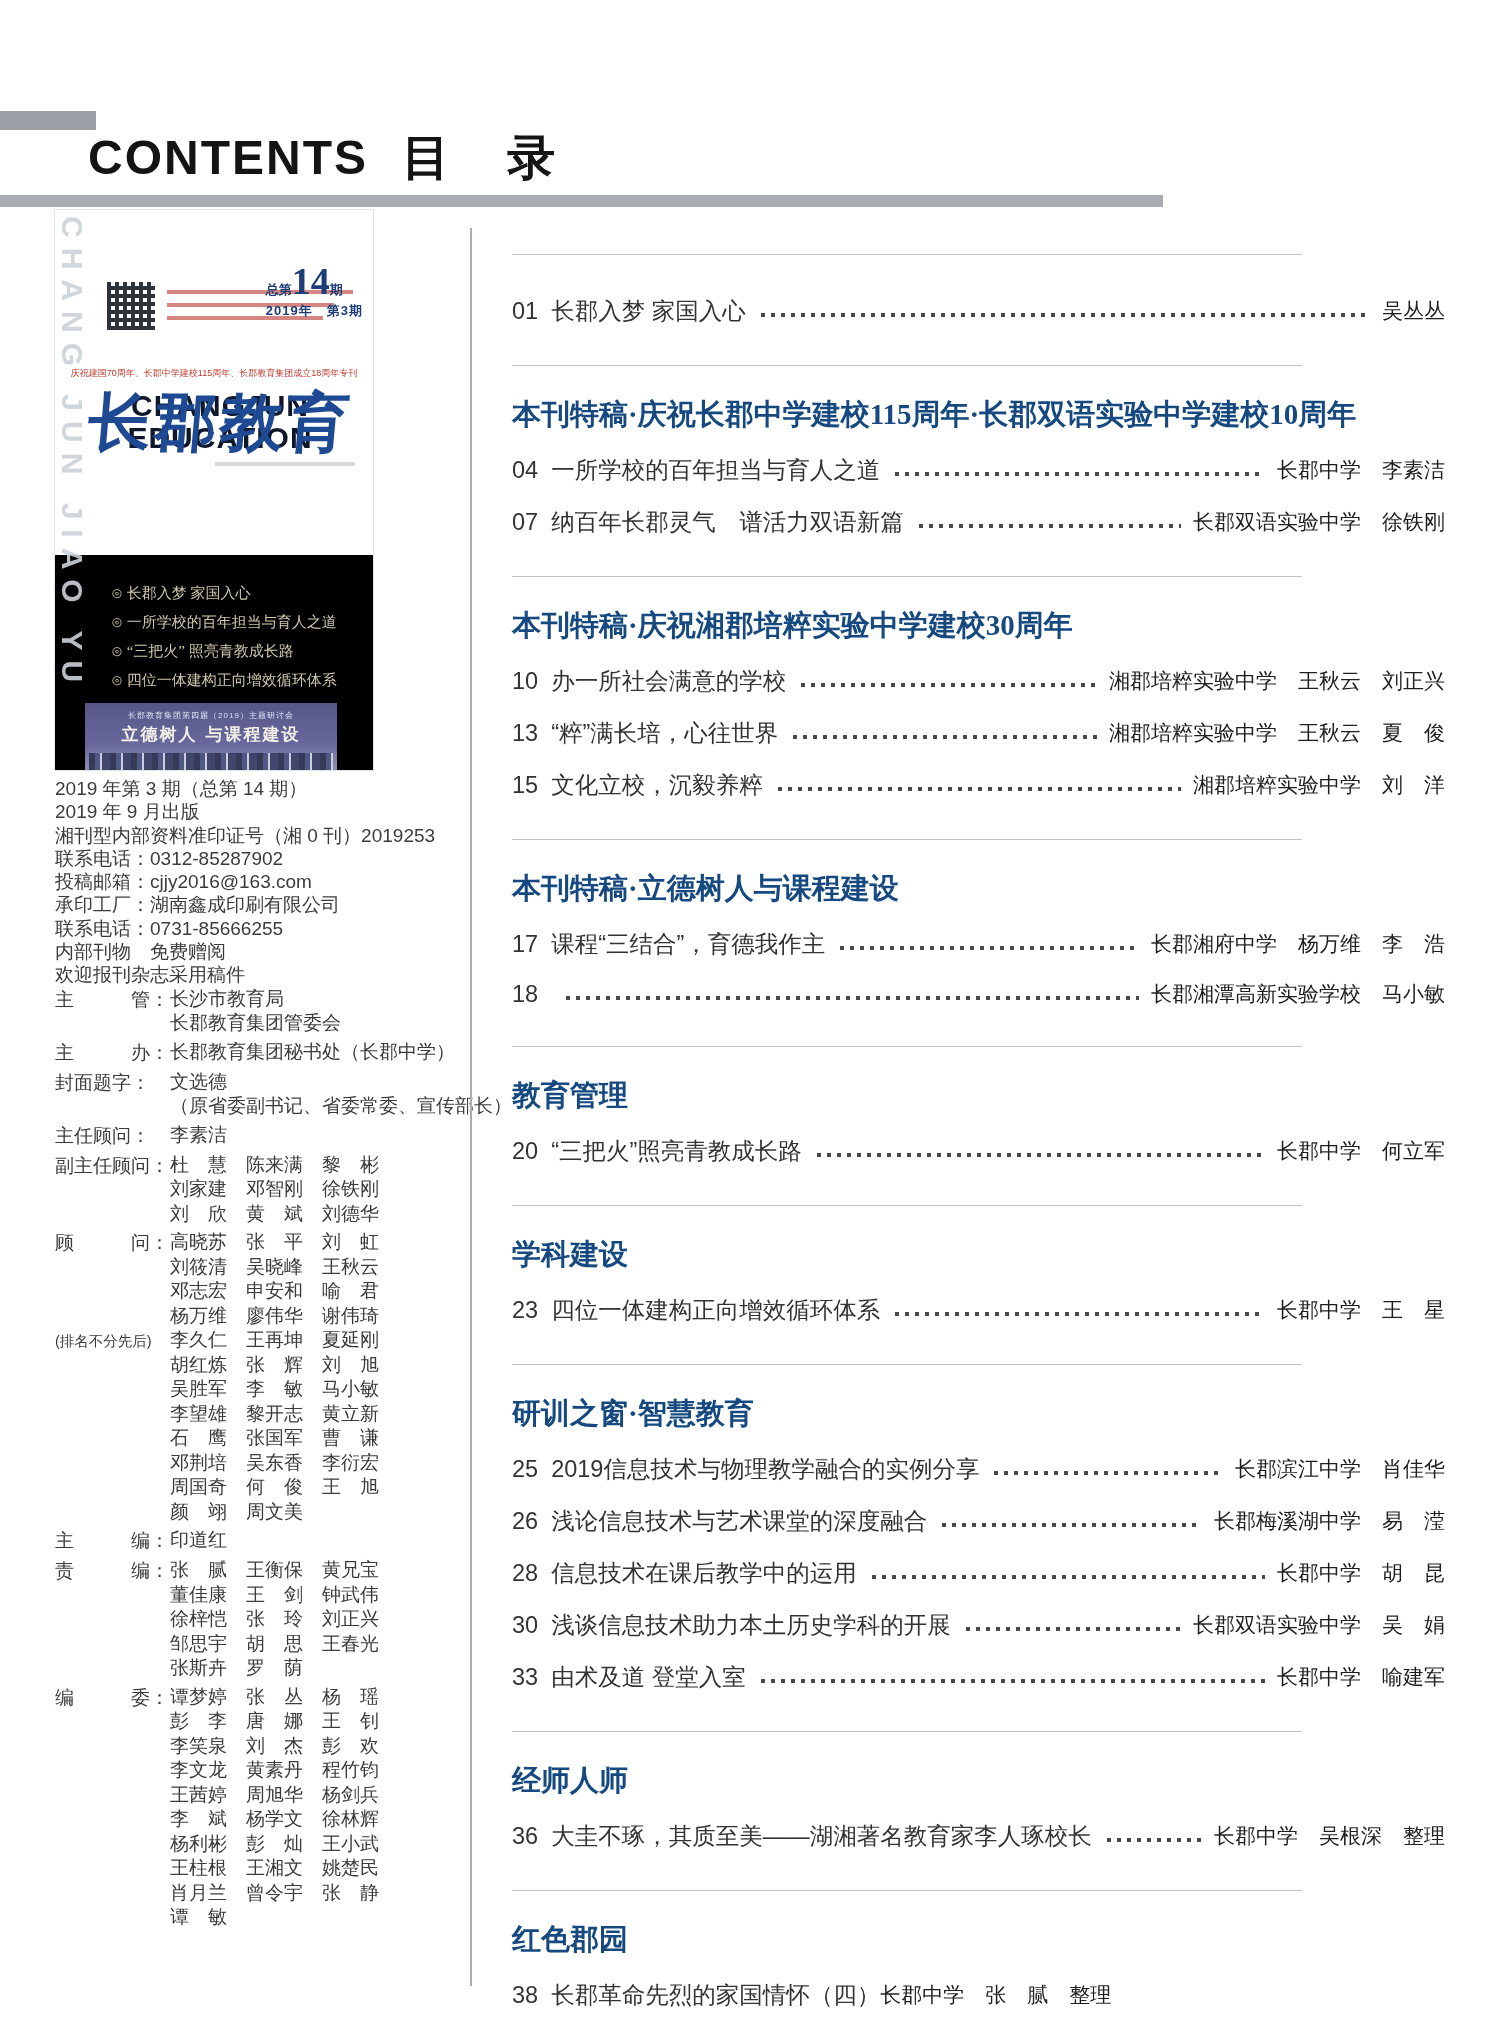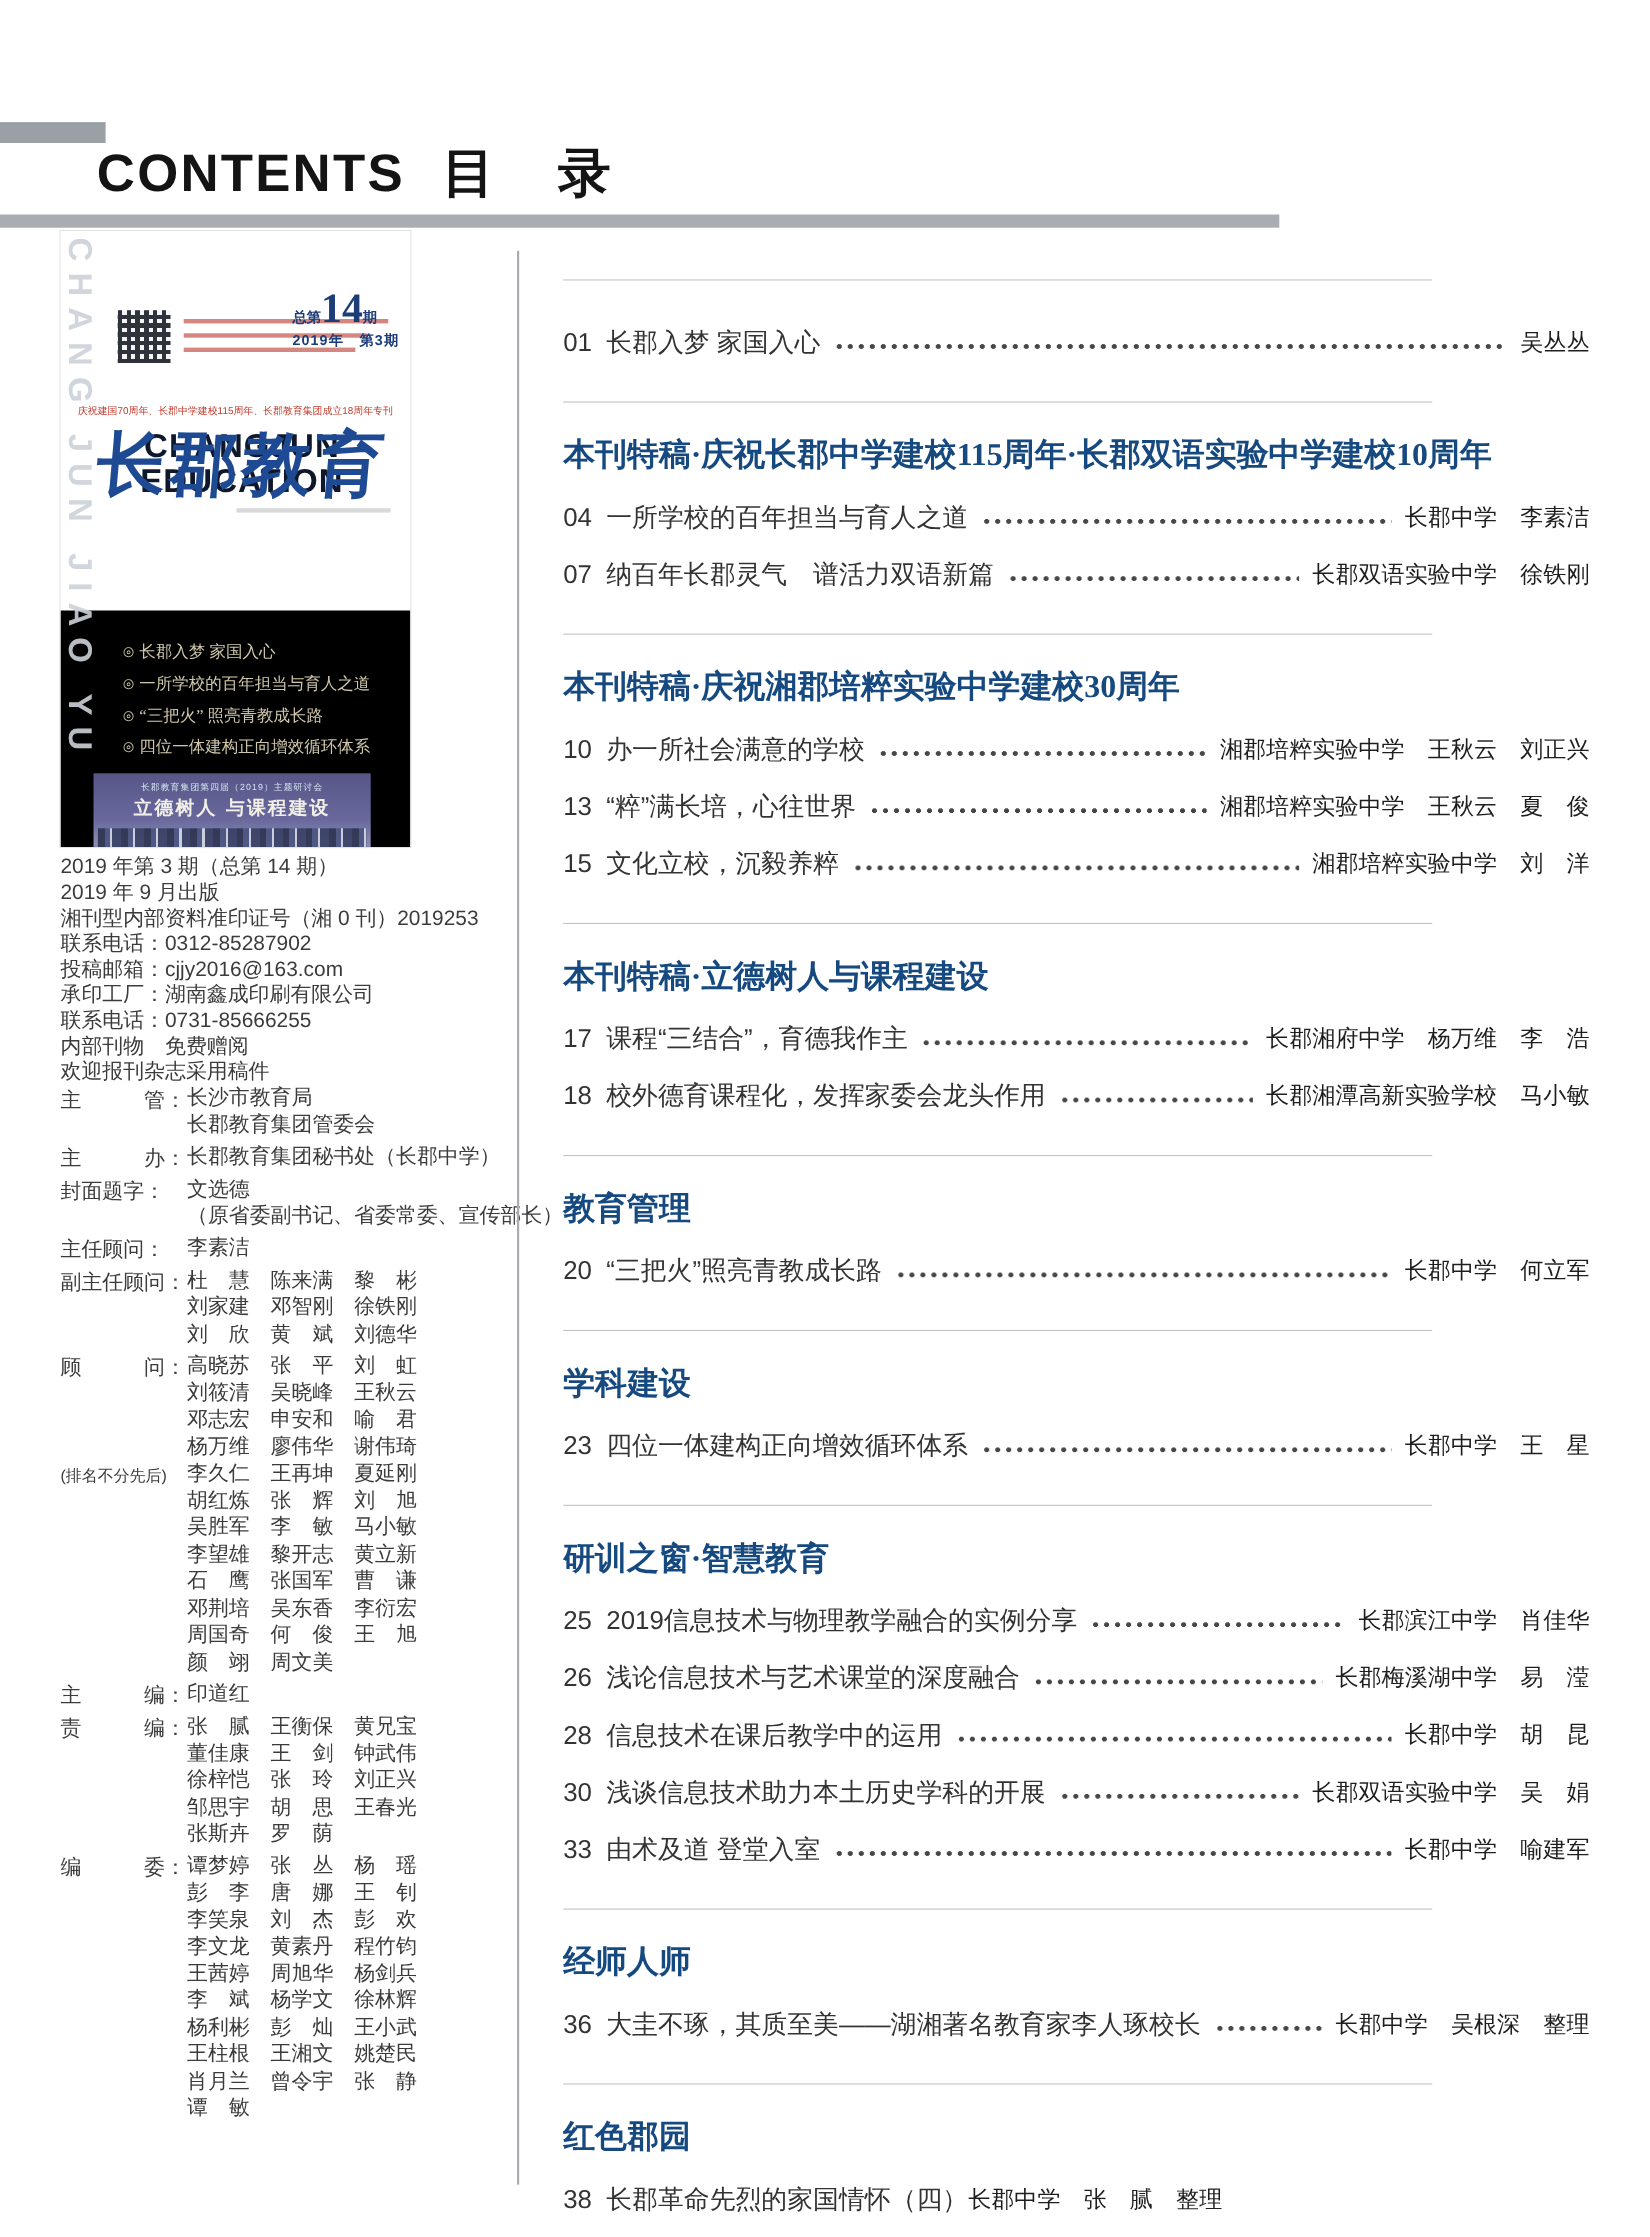--- a/index.html
+++ b/index.html
@@ -268,21 +268,20 @@
         <div class="toc-rule"></div>
         <h2 class="toc-heading">本刊特稿·立德树人与课程建设</h2>
         <div class="toc-entry">
           <span class="entry-num">17</span>
           <span class="entry-title">课程“三结合”，育德我作主</span>
           <span class="leader"></span>
           <span class="entry-authors">长郡湘府中学　杨万维　李　浩</span>
         </div>
         <div class="toc-entry">
           <span class="entry-num">18</span>
-          <span class="entry-title">校外德育课程化，发挥家委会龙头作用</span>
           <span class="leader"></span>
           <span class="entry-authors">长郡湘潭高新实验学校　马小敏</span>
         </div>
       </section>
       <section class="toc-section">
         <div class="toc-rule"></div>
         <h2 class="toc-heading">教育管理</h2>
         <div class="toc-entry">
           <span class="entry-num">20</span>
           <span class="entry-title">“三把火”照亮青教成长路</span>

